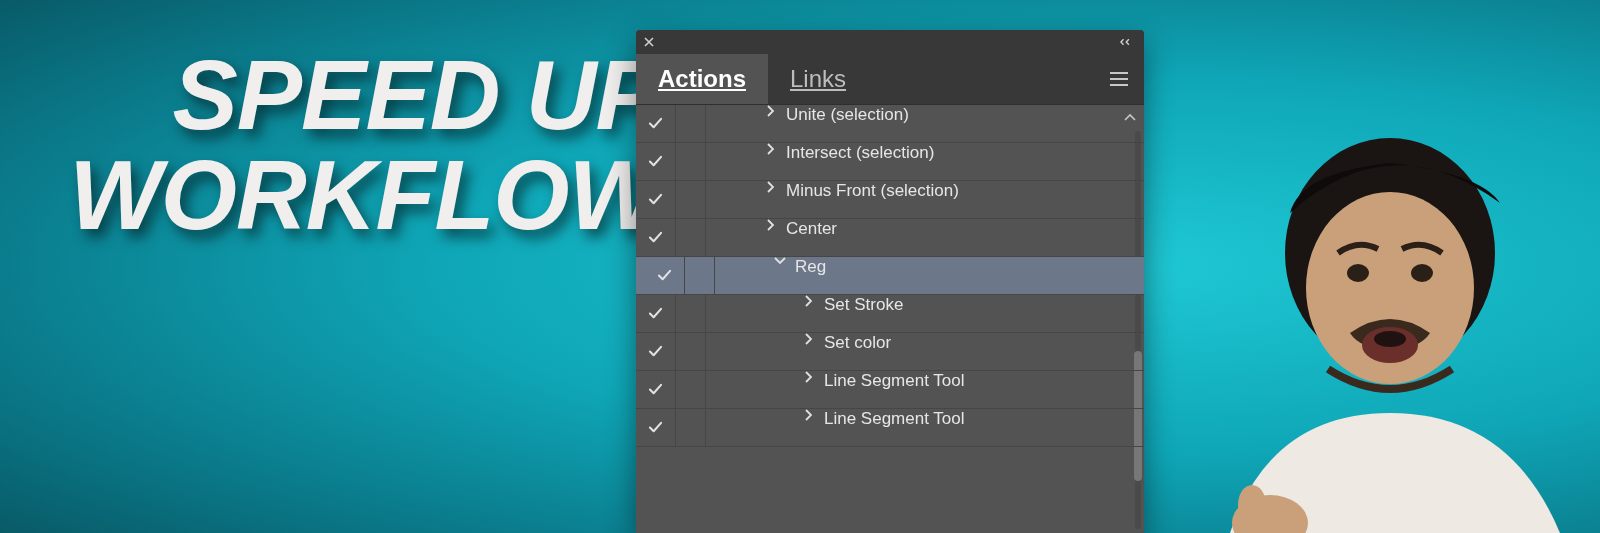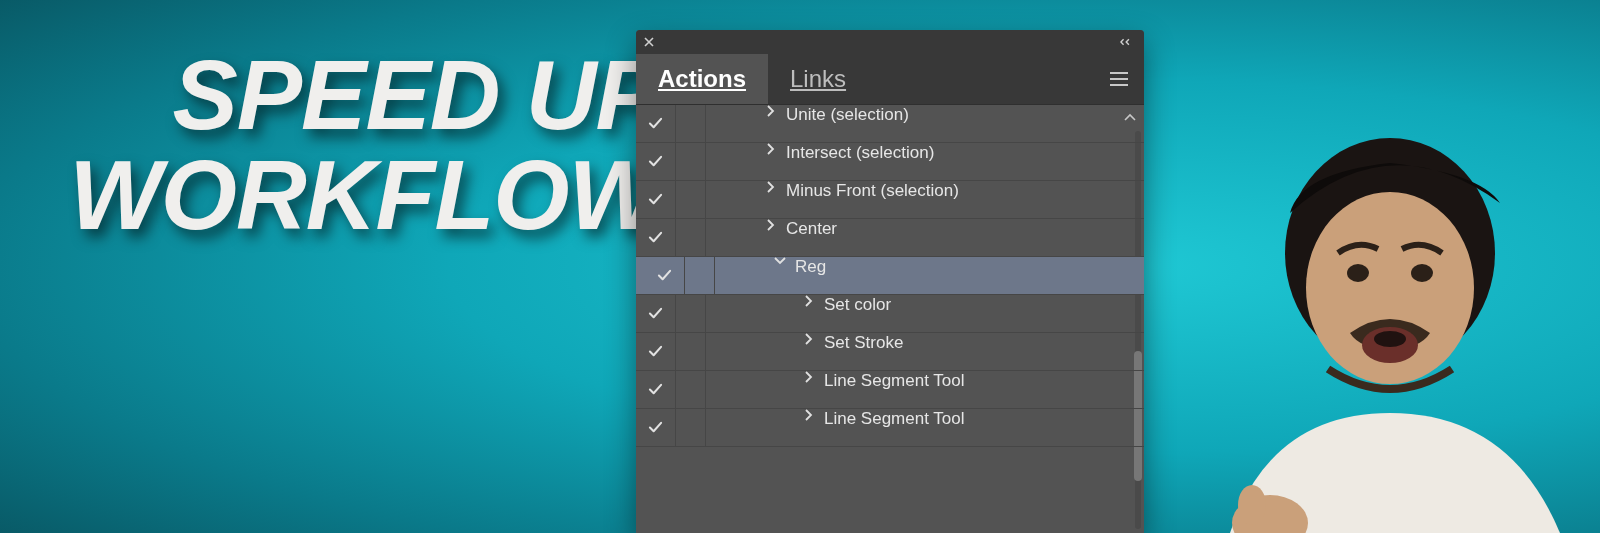--- a/index.html
+++ b/index.html
@@ -318,36 +318,36 @@
             <path d="M2 7 L6 11 L14 2" stroke="#e2e2e2" stroke-width="2.2" fill="none" stroke-linecap="round" stroke-linejoin="round"></path>
           </svg>
         </div>
         <div class="col-toggle"></div>
         <span class="indent" style="width: 94px;"></span>
         <span class="disclosure">
           <svg viewBox="0 0 8 12" width="8" height="12">
             <path d="M1 1 L6 6 L1 11" stroke="currentColor" stroke-width="1.8" fill="none"></path>
           </svg>
         </span>
+        <span class="label">Set Stroke</span>
+      </div>
+      <div class="row">
+        <div class="col-check">
+          <svg viewBox="0 0 16 14">
+            <path d="M2 7 L6 11 L14 2" stroke="#e2e2e2" stroke-width="2.2" fill="none" stroke-linecap="round" stroke-linejoin="round"></path>
+          </svg>
+        </div>
+        <div class="col-toggle"></div>
+        <span class="indent" style="width: 94px;"></span>
+        <span class="disclosure">
+          <svg viewBox="0 0 8 12" width="8" height="12">
+            <path d="M1 1 L6 6 L1 11" stroke="currentColor" stroke-width="1.8" fill="none"></path>
+          </svg>
+        </span>
         <span class="label">Set color</span>
-      </div>
-      <div class="row">
-        <div class="col-check">
-          <svg viewBox="0 0 16 14">
-            <path d="M2 7 L6 11 L14 2" stroke="#e2e2e2" stroke-width="2.2" fill="none" stroke-linecap="round" stroke-linejoin="round"></path>
-          </svg>
-        </div>
-        <div class="col-toggle"></div>
-        <span class="indent" style="width: 94px;"></span>
-        <span class="disclosure">
-          <svg viewBox="0 0 8 12" width="8" height="12">
-            <path d="M1 1 L6 6 L1 11" stroke="currentColor" stroke-width="1.8" fill="none"></path>
-          </svg>
-        </span>
-        <span class="label">Set Stroke</span>
       </div>
       <div class="row">
         <div class="col-check">
           <svg viewBox="0 0 16 14">
             <path d="M2 7 L6 11 L14 2" stroke="#e2e2e2" stroke-width="2.2" fill="none" stroke-linecap="round" stroke-linejoin="round"></path>
           </svg>
         </div>
         <div class="col-toggle"></div>
         <span class="indent" style="width: 94px;"></span>
         <span class="disclosure">

